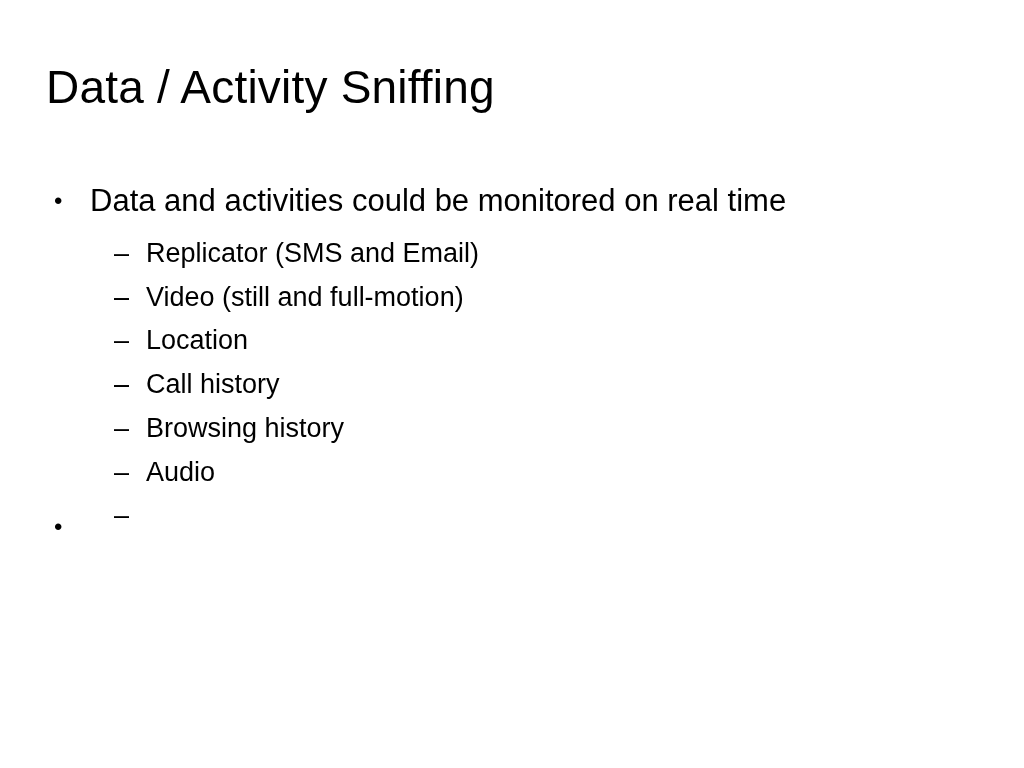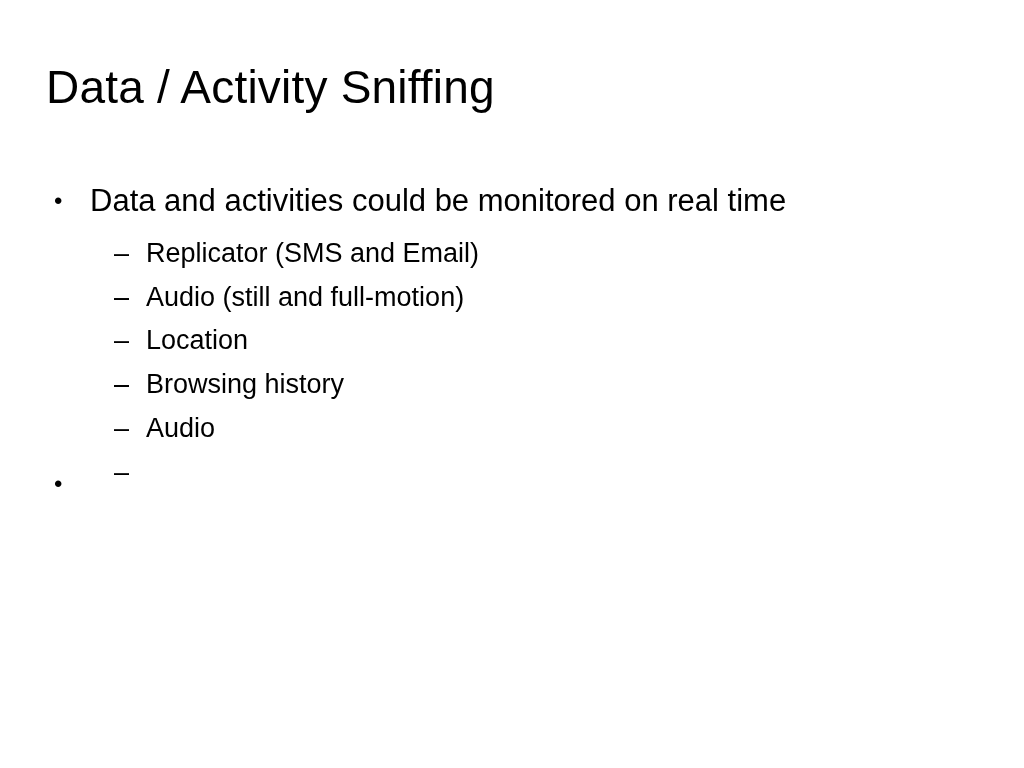--- a/index.html
+++ b/index.html
@@ -89,31 +89,32 @@
     <div class="sublist">
       <div class="lvl2">
         <span class="dash">–</span>
         <span>Replicator (SMS and Email)</span>
       </div>
       <div class="lvl2">
         <span class="dash">–</span>
       </div>
       <div class="lvl2">
         <span class="dash">–</span>
-        <span>Audio (still and full-motion)</span>
+        <span>Video (still and full-motion)</span>
       </div>
       <div class="lvl2">
         <span class="dash">–</span>
         <span>Location</span>
       </div>
       <div class="lvl2">
         <span class="dash">–</span>
       </div>
       <div class="lvl2">
         <span class="dash">–</span>
+        <span>Call history</span>
       </div>
       <div class="lvl2">
         <span class="dash">–</span>
         <span>Browsing history</span>
       </div>
       <div class="lvl2">
         <span class="dash">–</span>
         <span>Audio</span>
       </div>
       <div class="lvl2">

